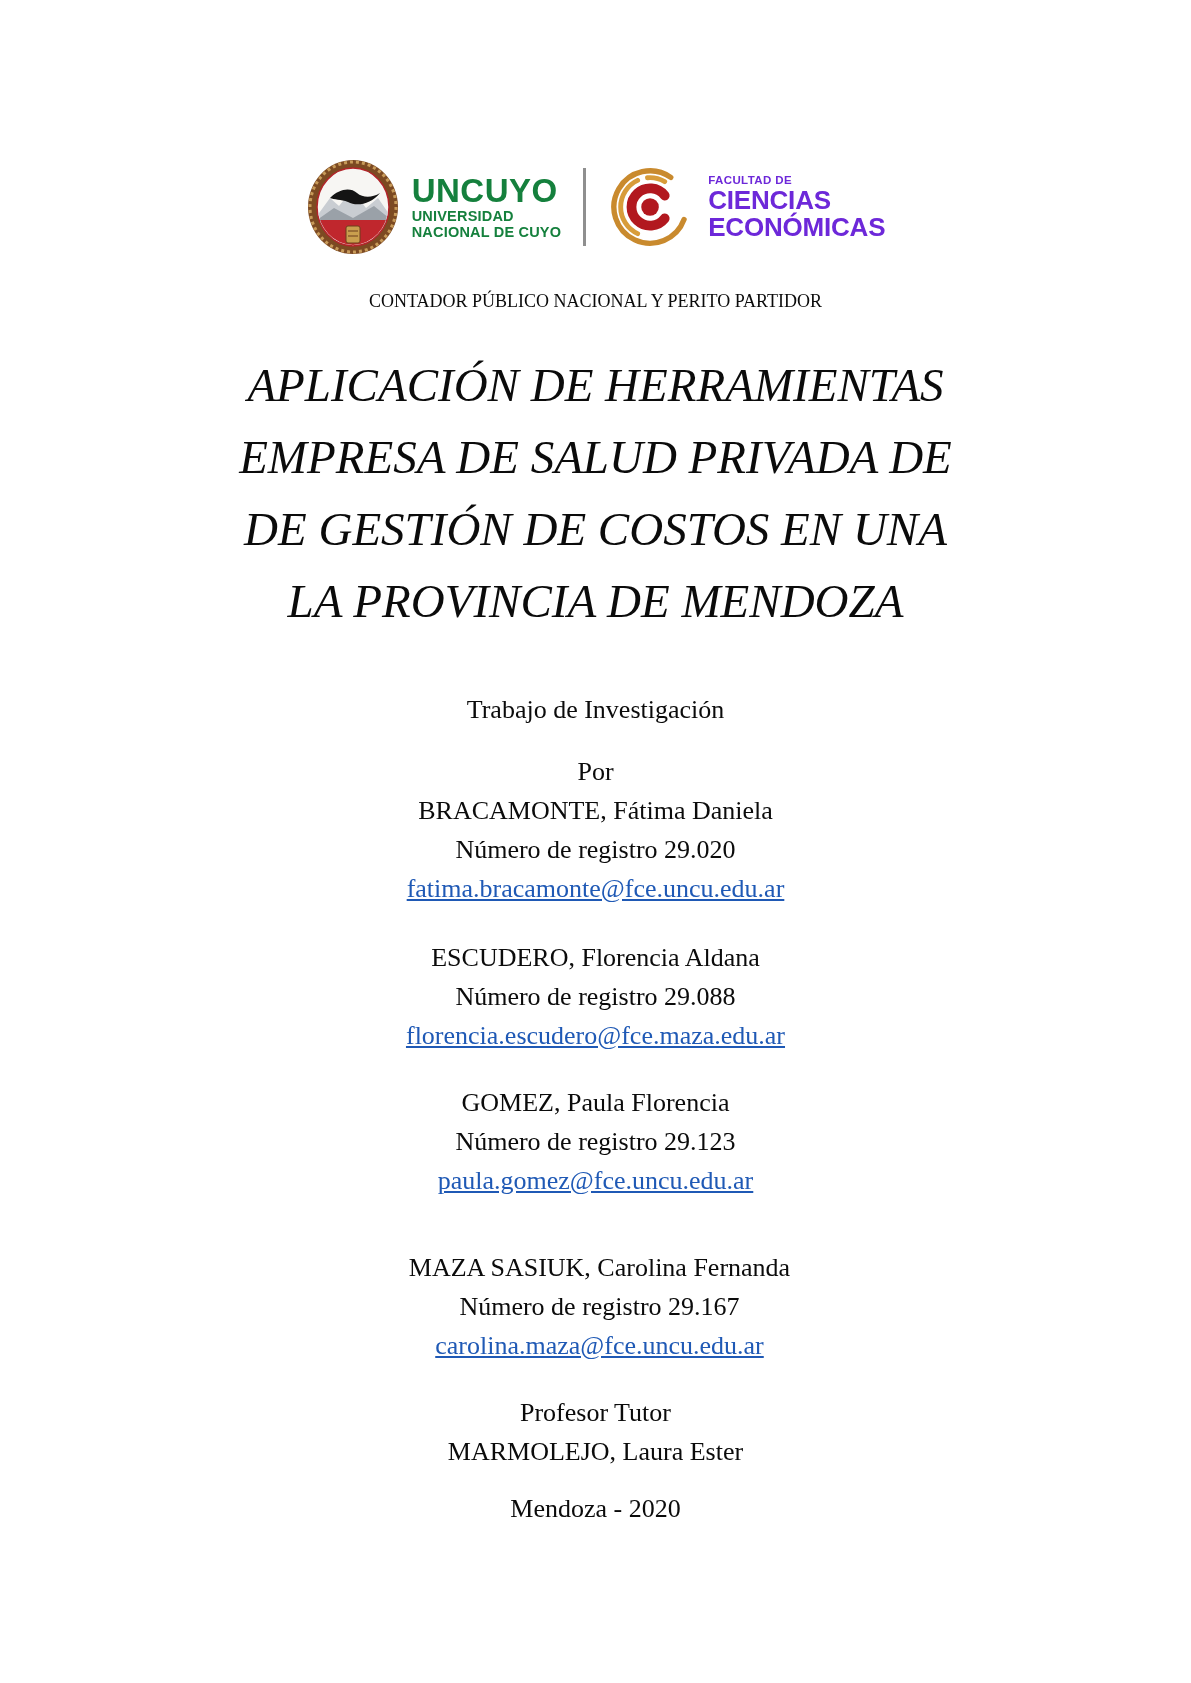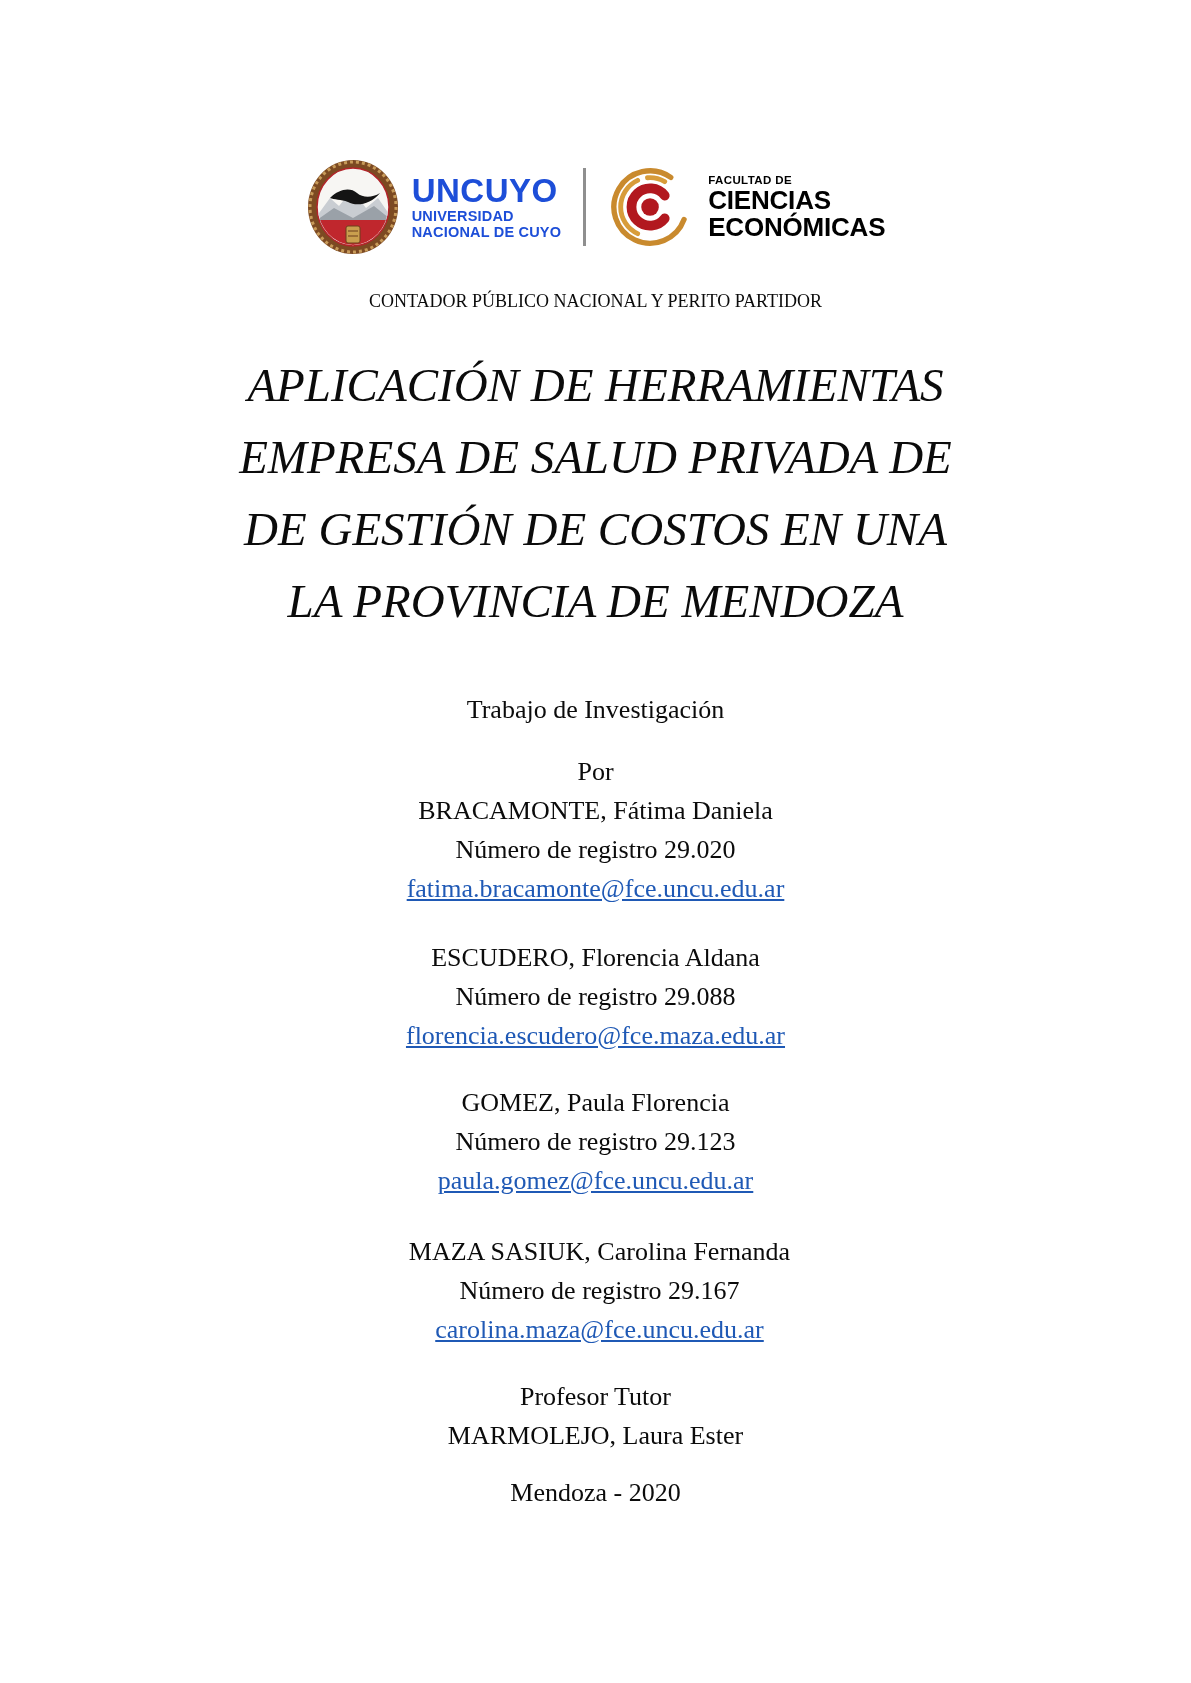--- a/index.html
+++ b/index.html
@@ -27,21 +27,21 @@
     display: flex;
     align-items: center;
     justify-content: center;
     gap: 12px;
     height: 102px;
   }
   .crest svg { display: block; }
   .uncuyo-text {
     text-align: left;
     font-family: "Liberation Sans", sans-serif;
-    color: #1d4ed8;
+    color: #15803d;
   }
   .uncuyo-word {
     font-size: 33px;
     font-weight: bold;
     line-height: 34px;
     letter-spacing: 0.5px;
   }
   .uncuyo-sub {
     font-size: 14.5px;
     font-weight: bold;
@@ -51,21 +51,21 @@
   .logo-divider {
     width: 3px;
     height: 78px;
     background: #8f8f8f;
     margin: 0 10px;
   }
   .fce-mark svg { display: block; }
   .fce-text {
     text-align: left;
     font-family: "Liberation Sans", sans-serif;
-    color: #000000;
+    color: #6d28d9;
   }
   .fce-small {
     font-size: 11.5px;
     font-weight: bold;
     letter-spacing: 0.4px;
     line-height: 13px;
   }
   .fce-big {
     font-size: 26px;
     font-weight: bold;
@@ -92,21 +92,21 @@
     line-height: 39px;
   }
   .block {
     font-size: 26px;
     line-height: 39px;
   }
   .block div { white-space: nowrap; }
   .block-por    { margin-top: 23px; }
   .block-2      { margin-top: 30px; }
   .block-3      { margin-top: 28px; }
-  .block-4      { margin-top: 32px; padding-left: 8px; }
+  .block-4      { margin-top: 48px; padding-left: 8px; }
   .block-tutor  { margin-top: 28px; }
   .footer-line  { margin-top: 18px; font-size: 26px; line-height: 39px; }
 
   a.email-link {
     color: #1f59b5;
     text-decoration: underline;
     cursor: pointer;
   }
 </style>
 </head>

